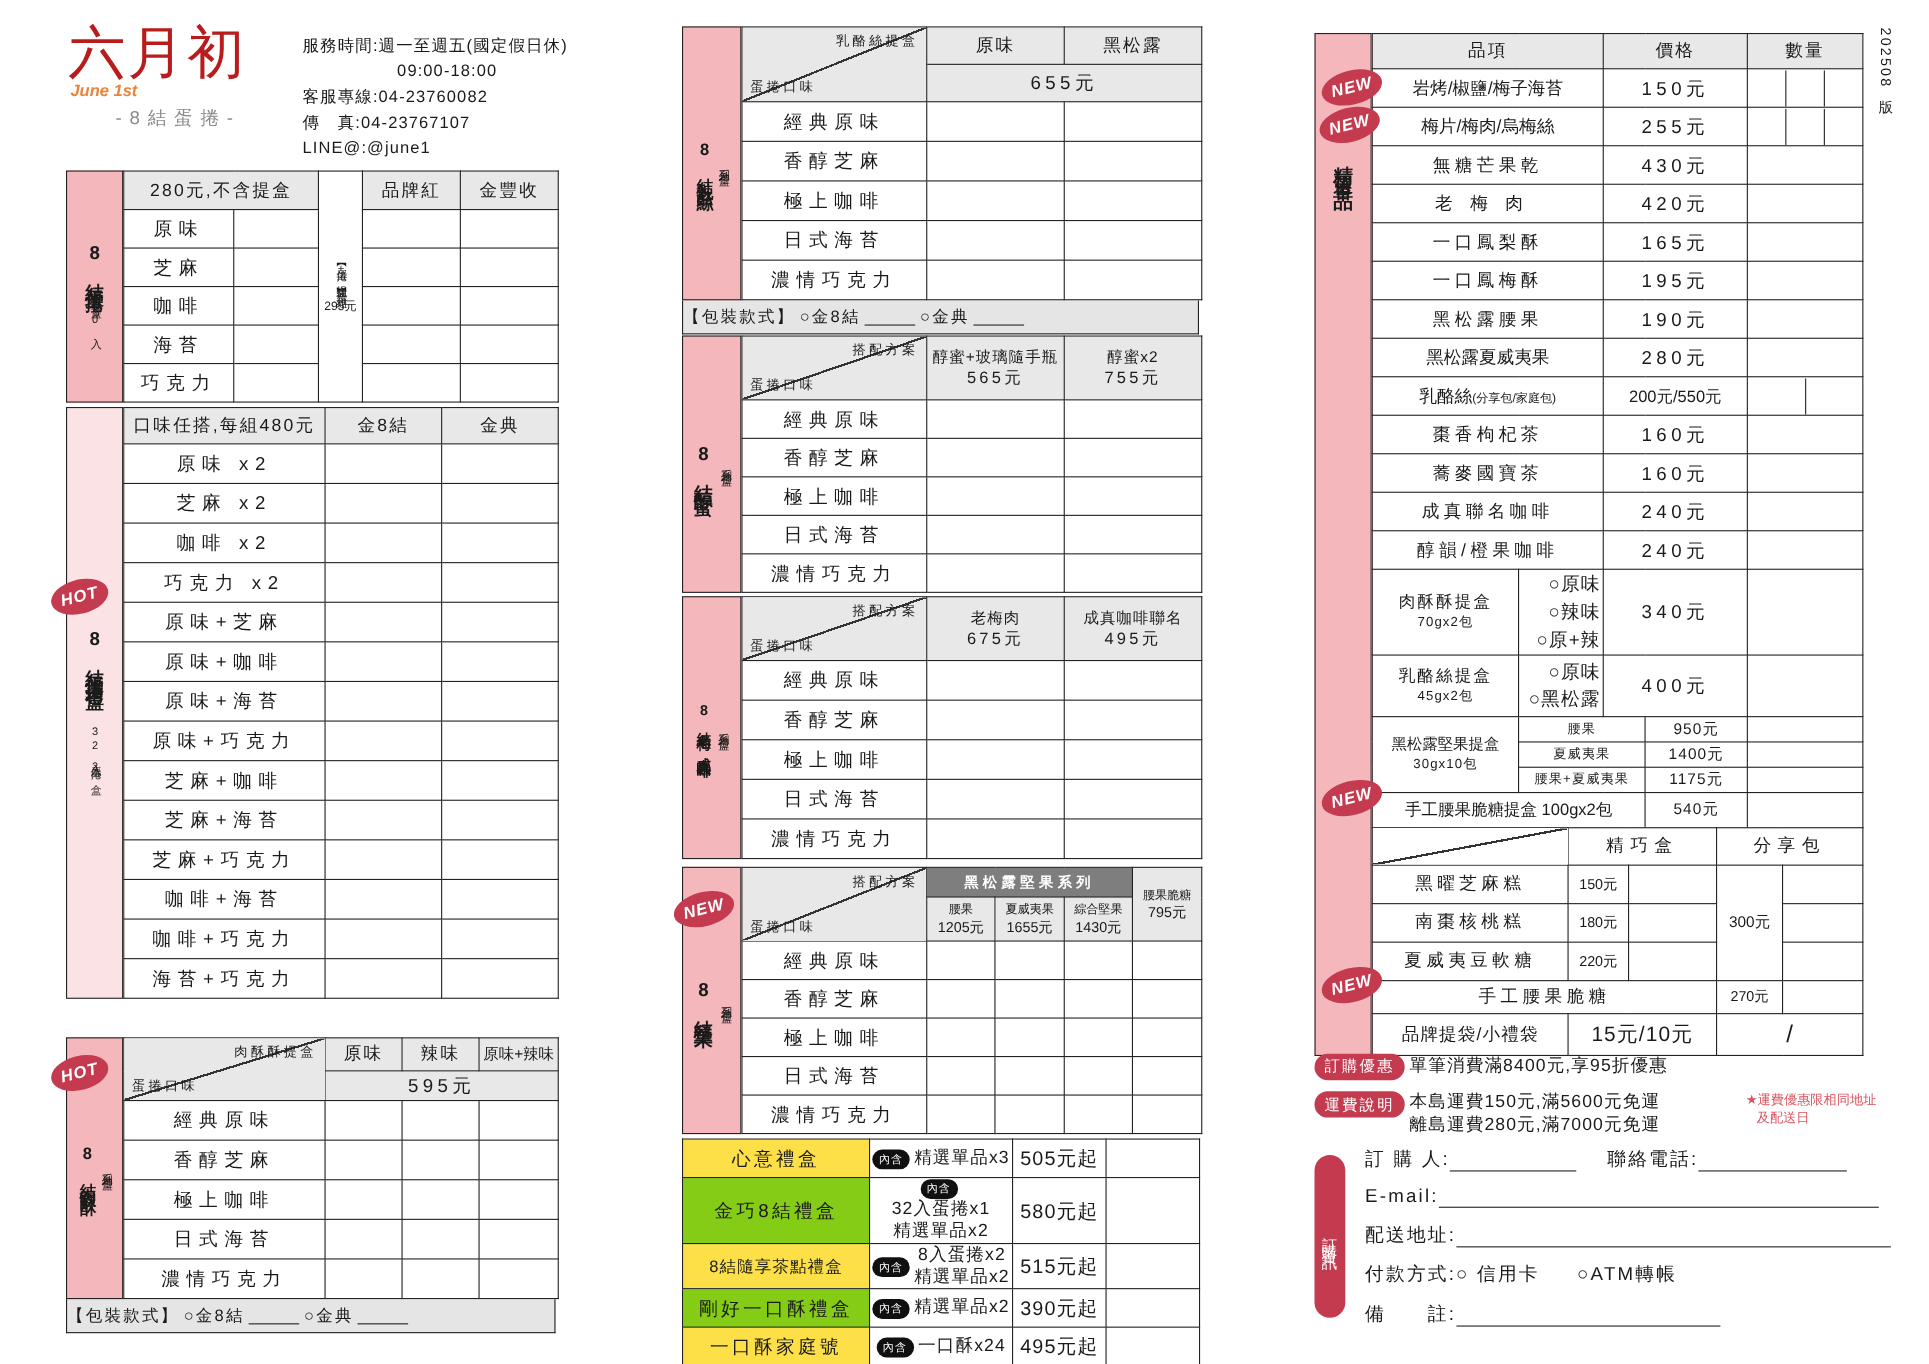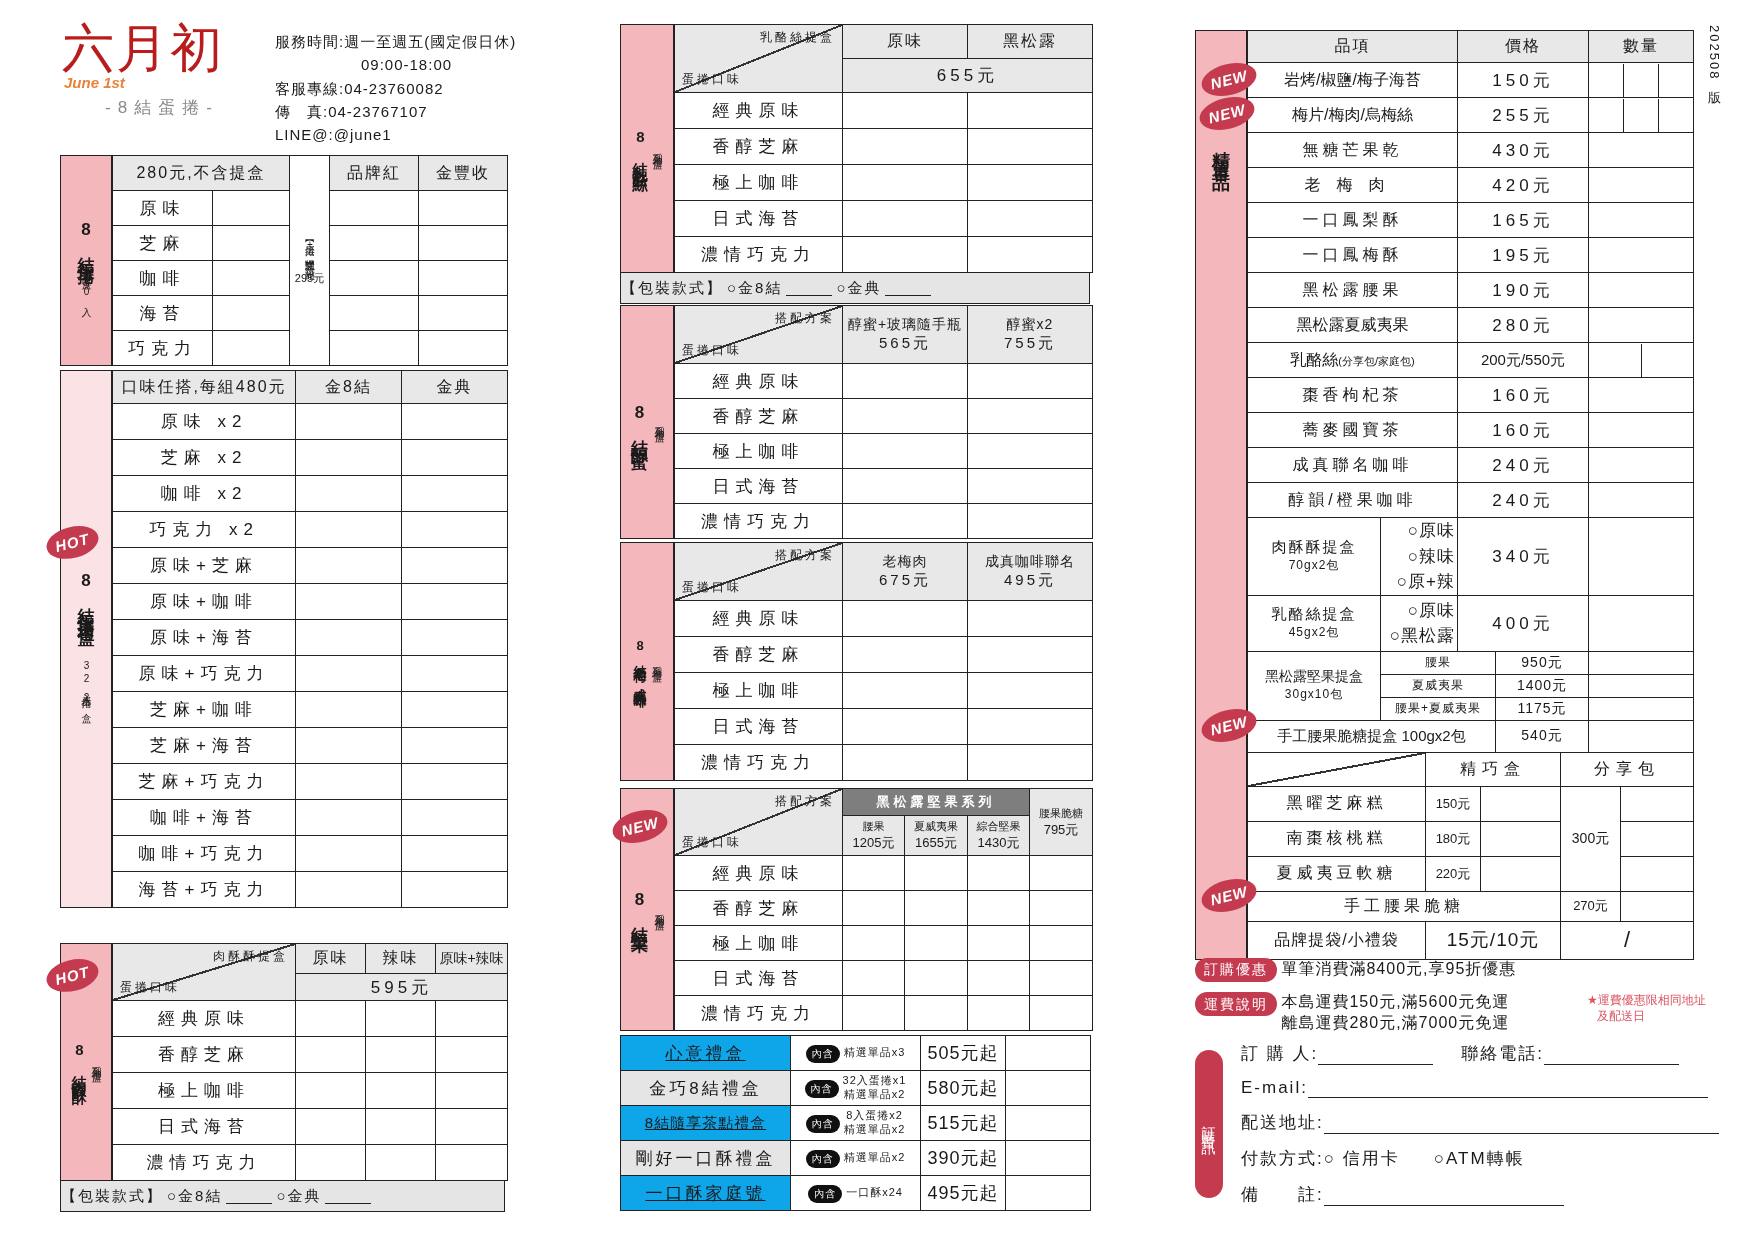--- a/index.html
+++ b/index.html
@@ -52,24 +52,24 @@
   .t-m5 tr{height:35px;}
   .two .n{font-size:14px;letter-spacing:1px;} .two .p{font-size:15px;letter-spacing:3px;}
   .banner{background:#7e7e7e;color:#fff;font-size:13px;letter-spacing:4px;font-weight:bold;}
   .sub .n{font-size:11px;letter-spacing:0;} .sub .p{font-size:13px;letter-spacing:0;}
   .packrow{border:1px solid #222;border-top:none;height:30px;display:flex;align-items:center;
            font-size:15px;letter-spacing:2px;background:#e5e5e5;gap:4px;}
   .bl{display:inline-block;width:46px;border-bottom:1px solid #222;height:14px;}
   .prx{font-size:17px;letter-spacing:4px;}
   
   .setname{font-size:17px;letter-spacing:3px;}
-  .tone-a{background:#0ea5e9;text-decoration:underline;} .tone-b{background:#e5e5e5;}
+  .tone-a{background:#fde047;} .tone-b{background:#84cc16;}
   .setinc{text-align:left;padding-left:6px;}
   .incl{display:inline-block;vertical-align:middle;}
-  .incl span{display:block;font-size:11px;line-height:1.25;letter-spacing:1px;}
+  .incl span{display:block;font-size:16px;line-height:1.25;letter-spacing:1px;}
   .setprice{font-size:18px;letter-spacing:1px;}
   
   .rcol{position:absolute;display:flex;align-items:stretch;}
   .rside{flex:0 0 52px;background:#f4b7bb;border:1px solid #222;display:flex;
          justify-content:center;align-items:flex-start;padding-top:105px;box-sizing:border-box;}
   .rtables{position:relative;}
   .t-rm tr.hr{height:32px;} .t-rm tr.ir{height:35px;}
   .t-rm tr.pork{height:66px;} .t-rm tr.cheese{height:56px;}
   .t-rm tr.tv{height:23px;} .t-rm tr.cash{height:32px;}
   .nm{font-size:16px;} .sp{letter-spacing:4px;} .spw{letter-spacing:16px;}

